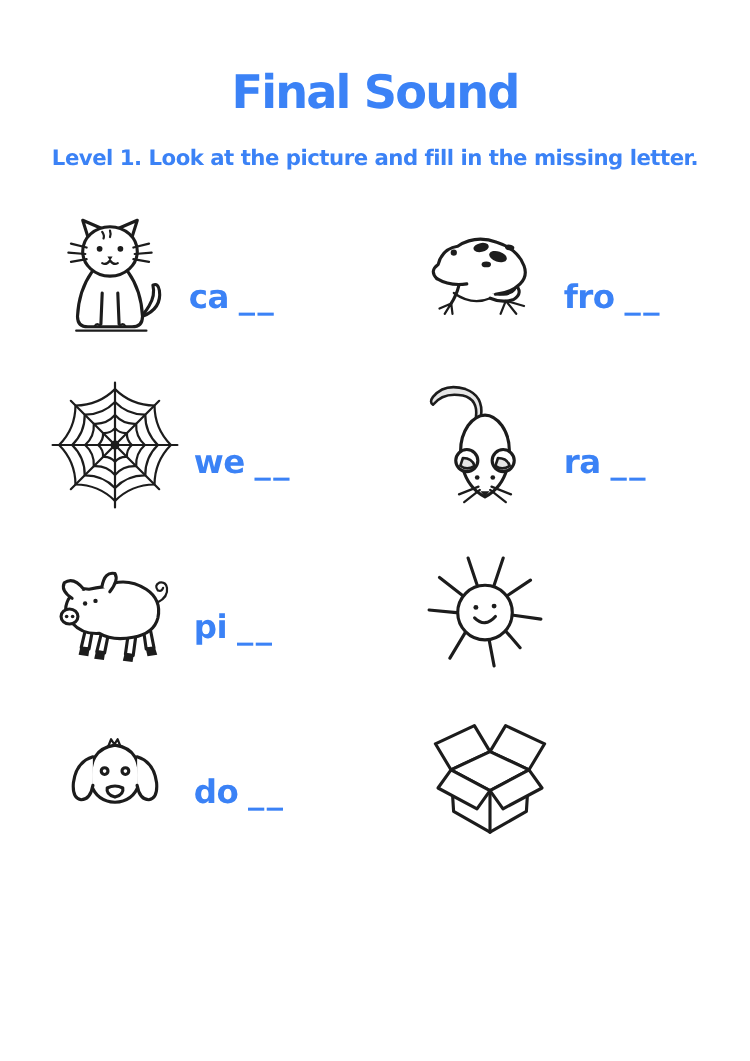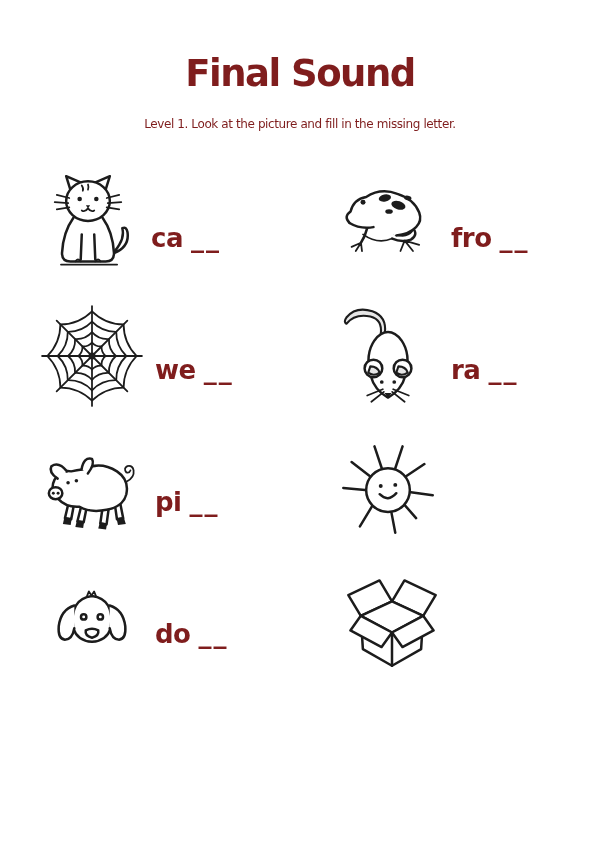--- a/index.html
+++ b/index.html
@@ -1,40 +1,40 @@
 <!DOCTYPE html>
 <html><head>
 <meta charset="utf-8">
 <style>
   html, body { margin: 0; padding: 0; background: #ffffff; }
   .sheet {
     position: relative;
     width: 600px;
     height: 849px;
     background: #ffffff;
-    color: #7f1d1d;
+    color: #3b82f6;
     font-family: "DejaVu Sans", "Liberation Sans", sans-serif;
     overflow: hidden;
   }
   .title {
     position: absolute;
     top: 52px; left: 0;
     width: 100%;
     text-align: center;
     font-size: 37px;
     font-weight: 800;
     letter-spacing: -1.5px;
   }
   .subtitle {
     position: absolute;
     top: 117px; left: 0;
     width: 100%;
     text-align: center;
-    font-size: 12px;
-    font-weight: 400;
+    font-size: 17px;
+    font-weight: 700;
     letter-spacing: -0.4px;
   }
   .grid {
     position: absolute;
     top: 158px; left: 0;
     width: 600px;
     display: grid;
     grid-template-columns: 300px 300px;
     grid-auto-rows: 132px;
   }

